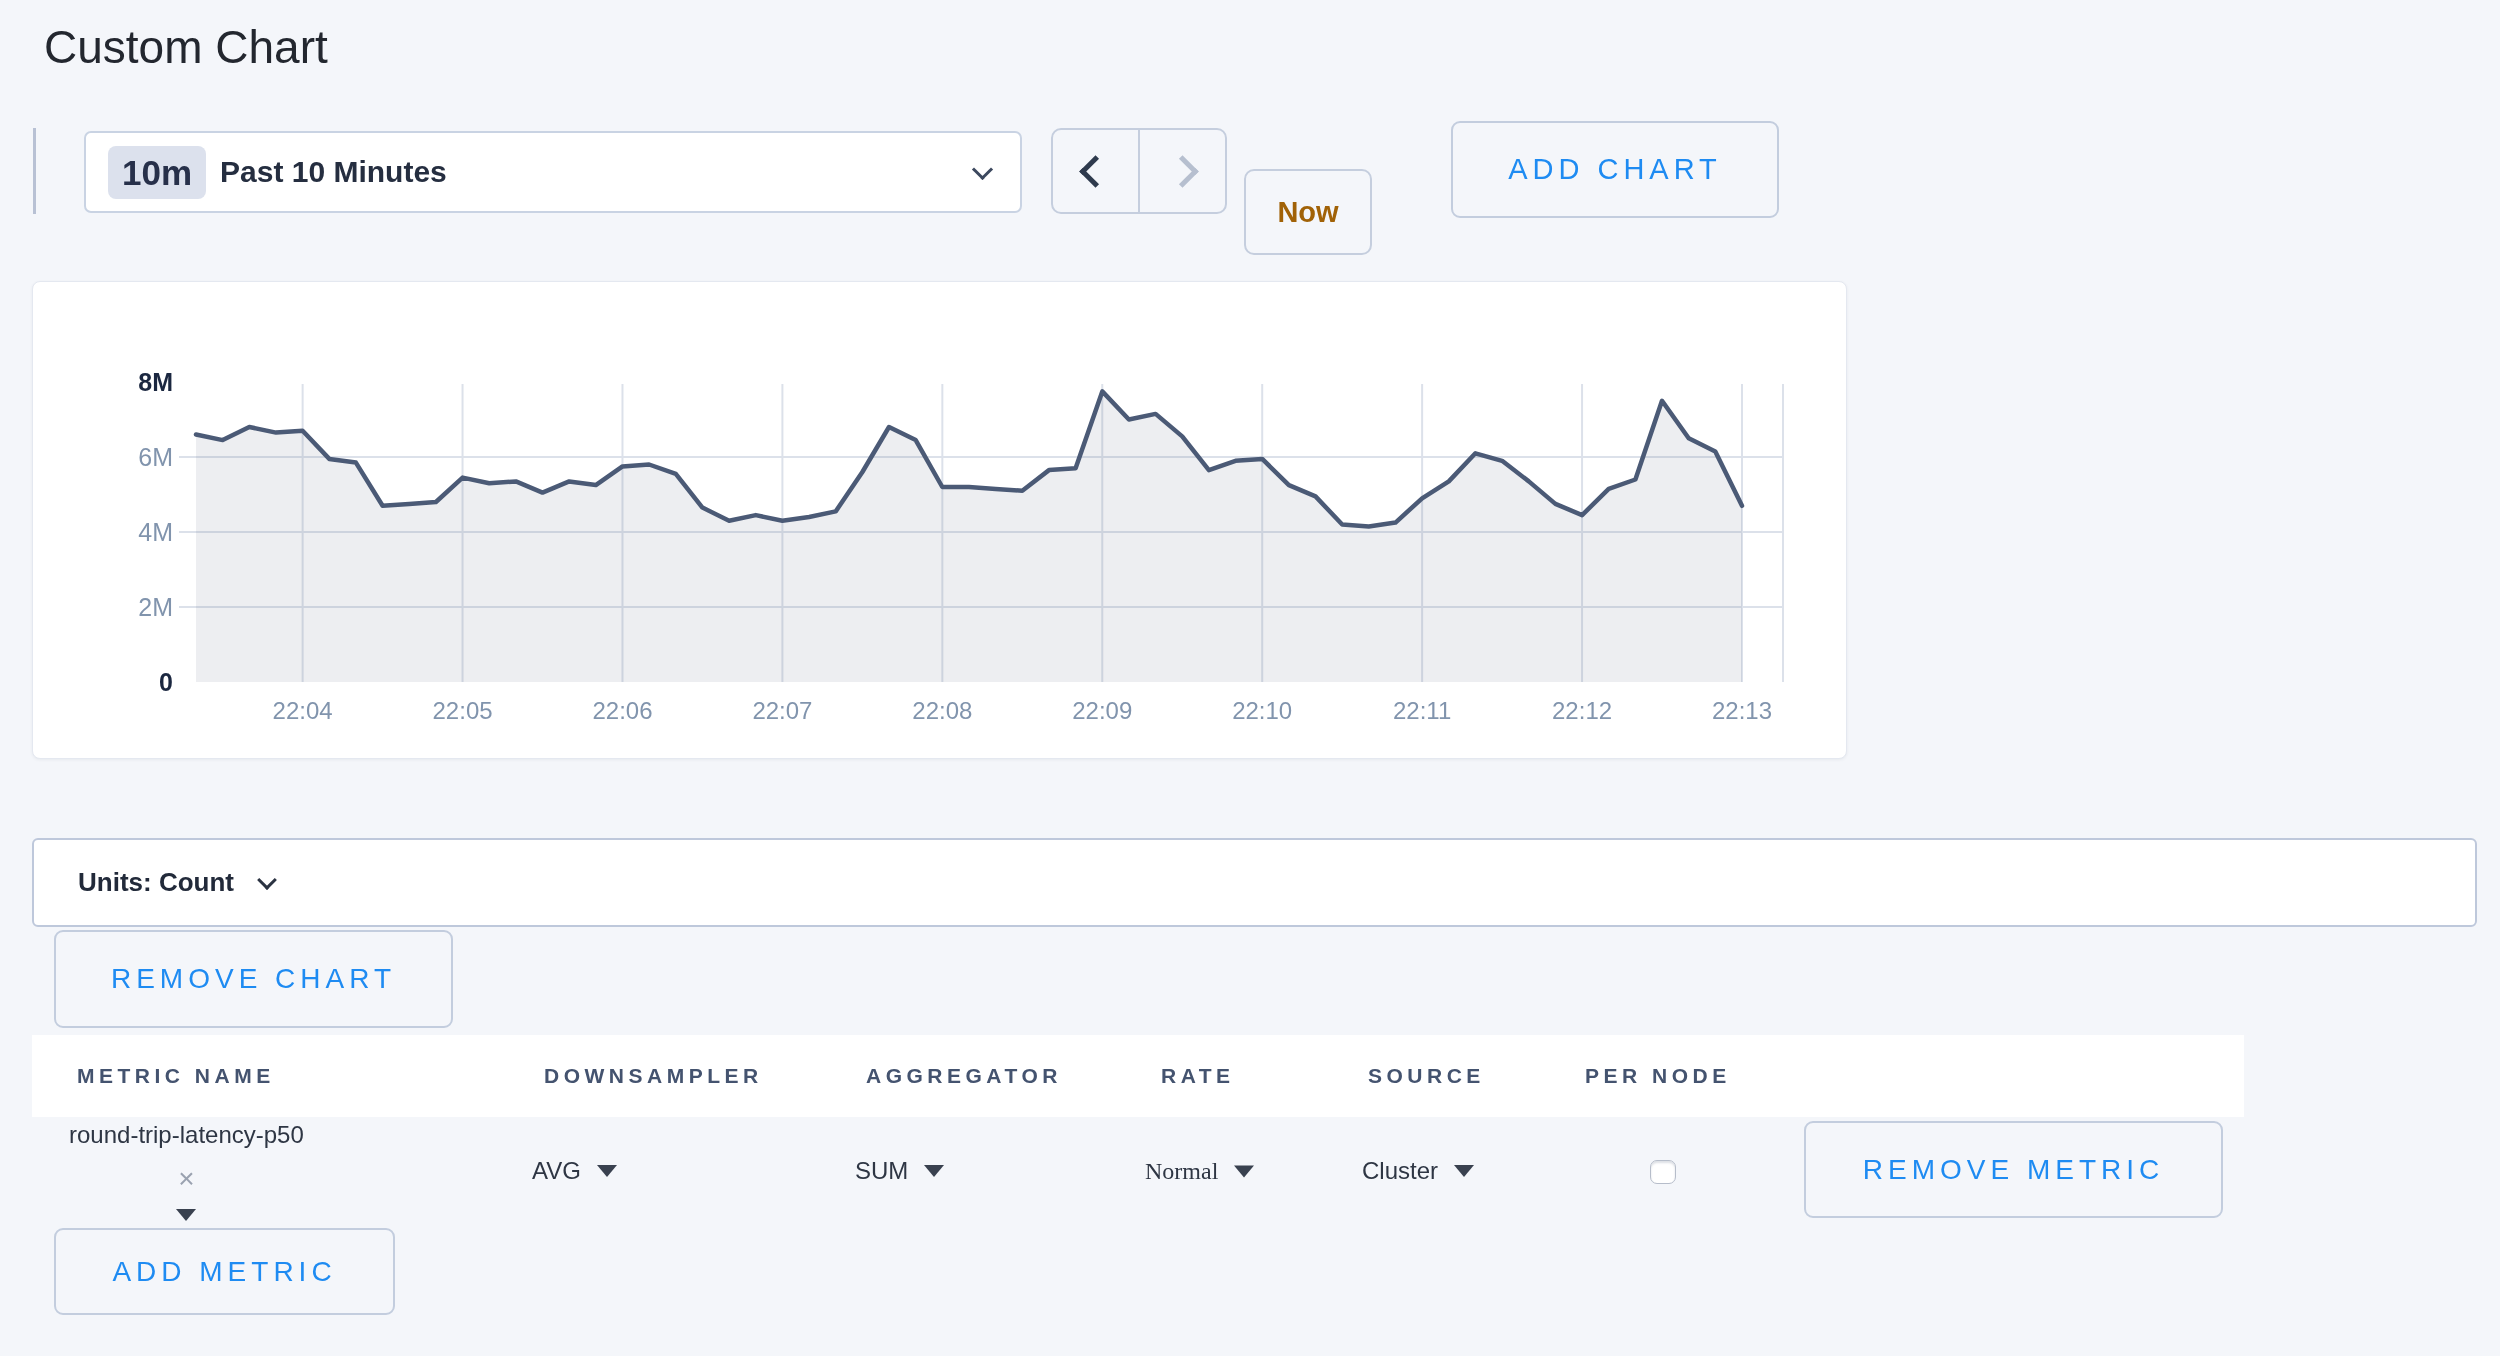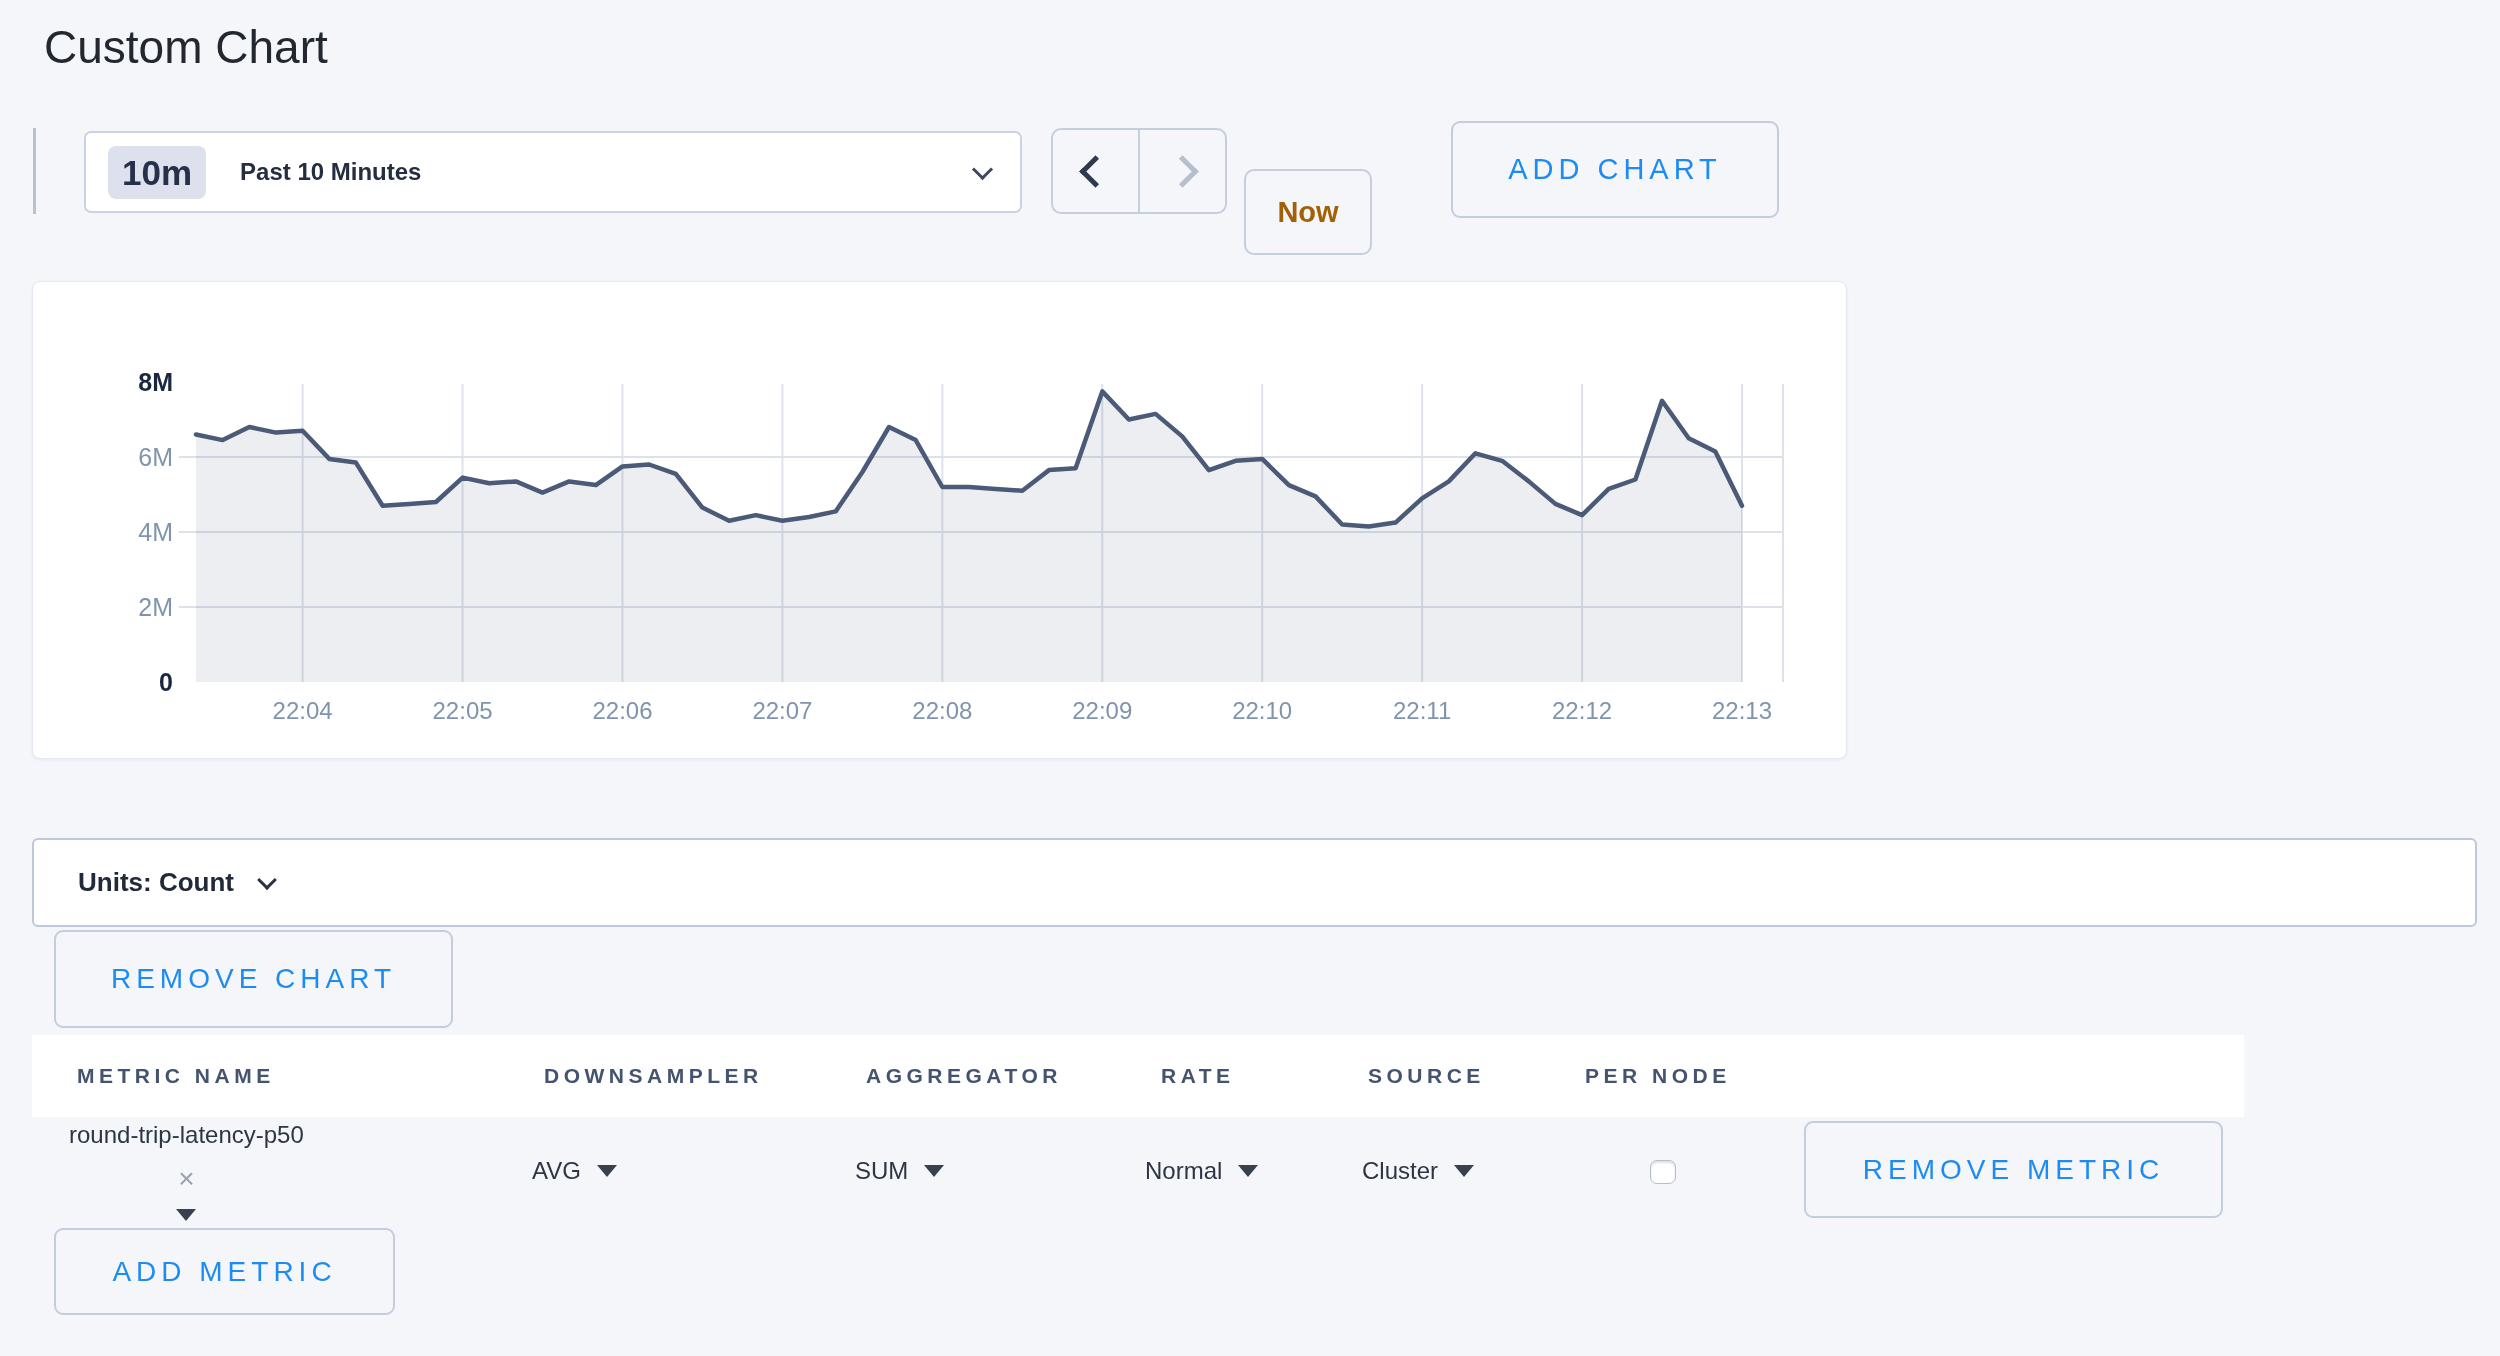--- a/index.html
+++ b/index.html
@@ -23,21 +23,21 @@
   
   .time-dd{
     display:flex;align-items:center;
     background:#ffffff;border:2px solid #c9d3e3;border-radius:7px;
     padding:0 30px 0 22px;
   }
   .time-badge{
     background:#dce1ed;border-radius:8px;color:#27304a;
     font-size:35px;font-weight:700;padding:9px 14px;line-height:1;
   }
-  .time-label{font-size:24px;font-weight:700;color:#252e40;margin-left:34px;}
+  .time-label{font-size:30px;font-weight:700;color:#252e40;margin-left:14px;}
   .spacer{flex:1;}
   .chev{display:inline-block;border-style:solid;border-color:#3c485e;border-width:0 3px 3px 0;padding:6px;}
   .chev.down{transform:rotate(45deg);margin-top:-6px;}
   .chev.left{transform:rotate(135deg);}
   .chev.right{transform:rotate(-45deg);}
   .chev.big{border-width:0 5px 5px 0;padding:9px;}
   .chev.dark{border-color:#2e3a4d;}
   .chev.dim{border-color:#b6bfcf;}
 
   
@@ -188,21 +188,21 @@
     <div class="row-item" style="left:532px;">
       <span>AVG</span>
       <span class="caret-down"></span>
     </div>
 
     <div class="row-item" style="left:855px;">
       <span>SUM</span>
       <span class="caret-down"></span>
     </div>
 
-    <div class="row-item" style="left:1145px;">
+    <div class="row-item" style="left:1145px;font-family:Liberation Serif, serif;">
       <span>Normal</span>
       <span class="caret-down"></span>
     </div>
 
     <div class="row-item" style="left:1362px;">
       <span>Cluster</span>
       <span class="caret-down"></span>
     </div>
 
     <input type="checkbox" class="checkbox abs" style="left: 1650px; top: 43px;">

